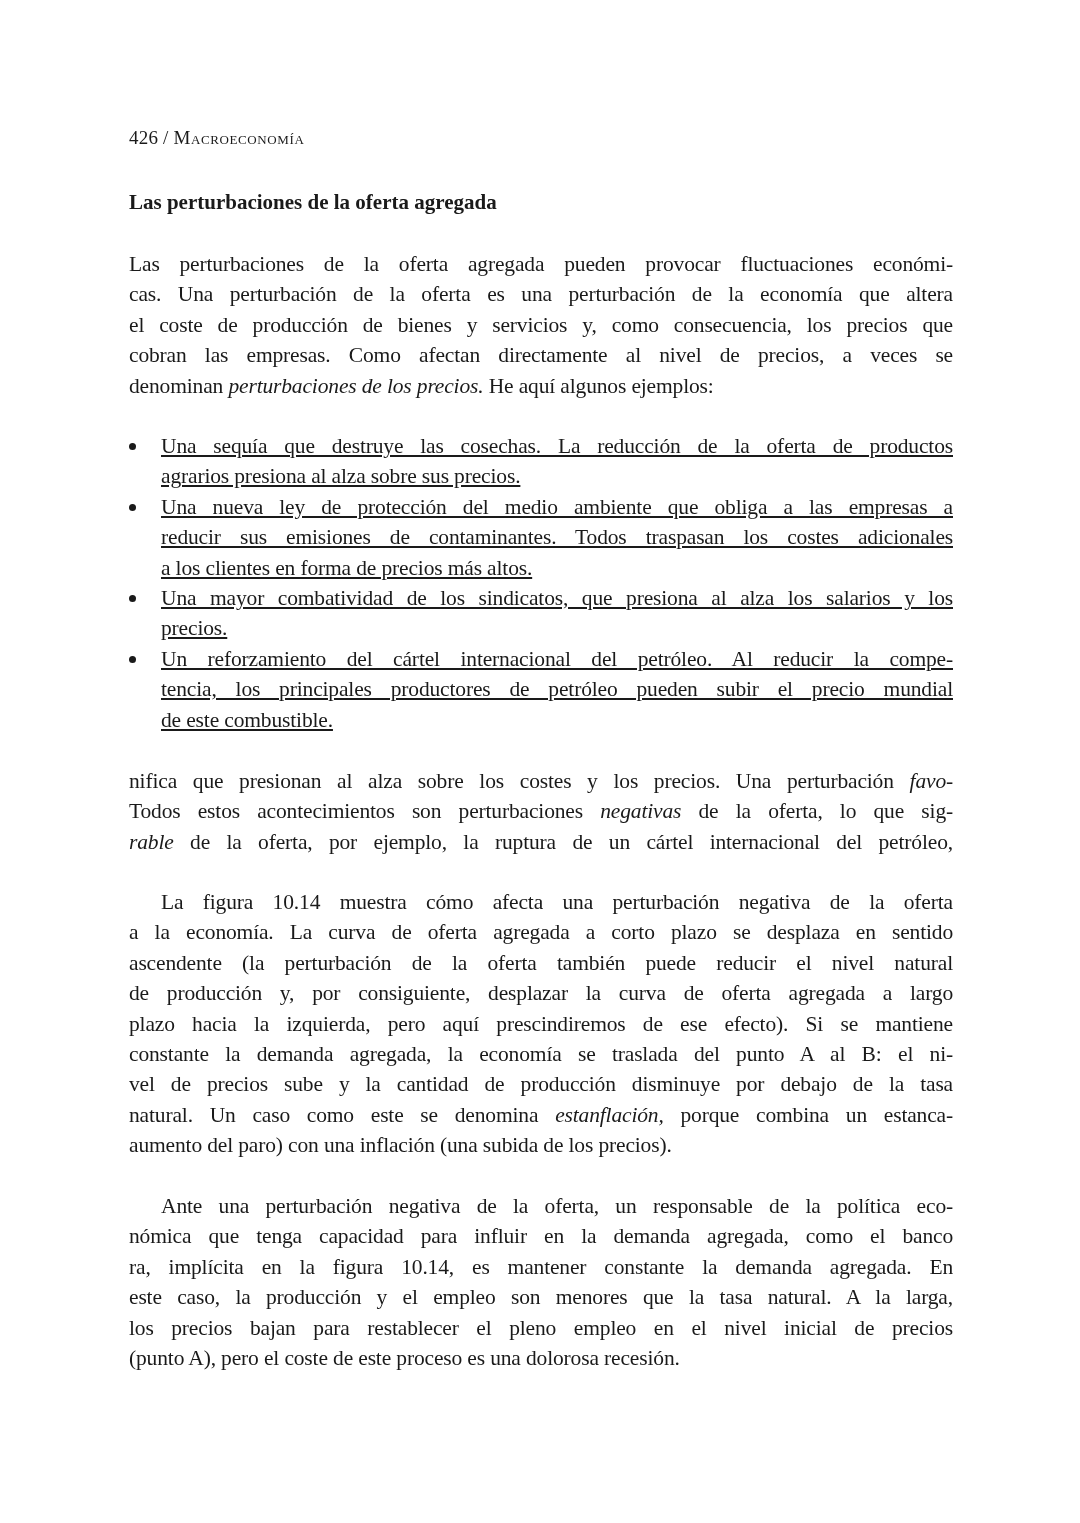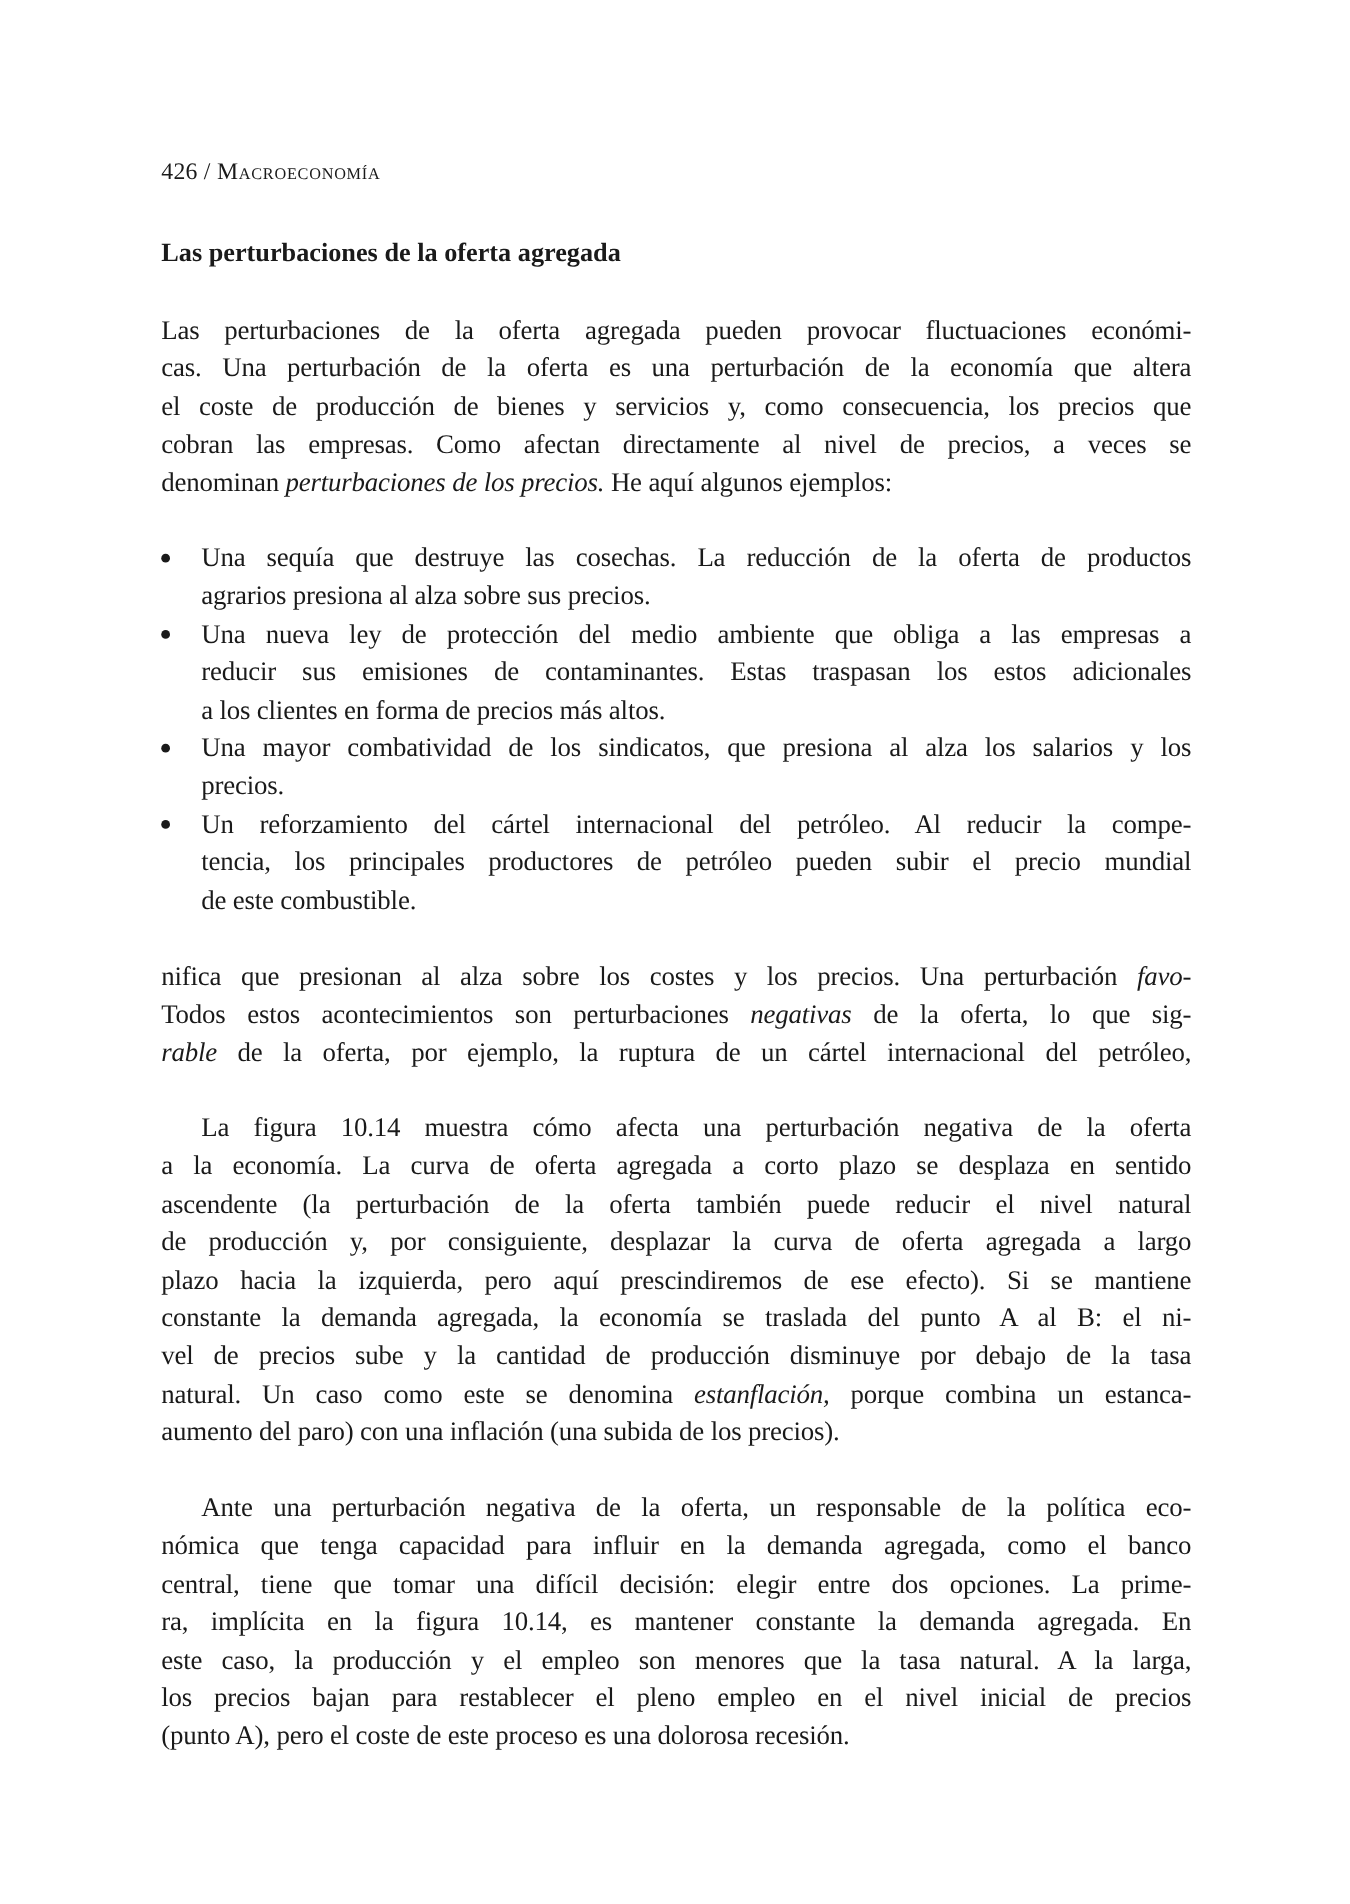--- a/index.html
+++ b/index.html
@@ -71,20 +71,21 @@
       width: 824px;
       top: 431px;
       margin: 0;
       padding: 0;
       list-style: none;
     }
     .bullet-item {
       position: relative;
       padding-left: 32px;
       width: 792px;
+      text-decoration: underline;
     }
     .bullet-dot {
       position: absolute;
       left: 0;
       top: 12px;
       width: 7px;
       height: 7px;
       border-radius: 50%;
       background: #1a1a1a;
     }
@@ -114,21 +115,21 @@
 
   <ul class="bullets">
     <li class="bullet-item">
       <span class="bullet-dot"></span>
       <span class="line">Una sequía que destruye las cosechas. La reducción de la oferta de productos</span>
       <span class="line last">agrarios presiona al alza sobre sus precios.</span>
     </li>
     <li class="bullet-item">
       <span class="bullet-dot"></span>
       <span class="line">Una nueva ley de protección del medio ambiente que obliga a las empresas a</span>
-      <span class="line">reducir sus emisiones de contaminantes. Estas traspasan los estos adicionales</span>
+      <span class="line">reducir sus emisiones de contaminantes. Todos traspasan los costes adicionales</span>
       <span class="line last">a los clientes en forma de precios más altos.</span>
     </li>
     <li class="bullet-item">
       <span class="bullet-dot"></span>
       <span class="line">Una mayor combatividad de los sindicatos, que presiona al alza los salarios y los</span>
       <span class="line last">precios.</span>
     </li>
     <li class="bullet-item">
       <span class="bullet-dot"></span>
       <span class="line">Un reforzamiento del cártel internacional del petróleo. Al reducir la compe-</span>
@@ -151,20 +152,19 @@
     <span class="line">plazo hacia la izquierda, pero aquí prescindiremos de ese efecto). Si se mantiene</span>
     <span class="line">constante la demanda agregada, la economía se traslada del punto A al B: el ni-</span>
     <span class="line">vel de precios sube y la cantidad de producción disminuye por debajo de la tasa</span>
     <span class="line"><span>natural. Un caso como este se denomina </span><em>estanflación,</em><span> porque combina un estanca-</span></span>
     <span class="line last">aumento del paro) con una inflación (una subida de los precios).</span>
   </div>
 
   <div class="block" style="top:1191px;">
     <span class="line indent">Ante una perturbación negativa de la oferta, un responsable de la política eco-</span>
     <span class="line">nómica que tenga capacidad para influir en la demanda agregada, como el banco</span>
-    <span class="line">central, tiene que tomar una difícil decisión: elegir entre dos opciones. La prime-</span>
     <span class="line">ra, implícita en la figura 10.14, es mantener constante la demanda agregada. En</span>
     <span class="line">este caso, la producción y el empleo son menores que la tasa natural. A la larga,</span>
     <span class="line">los precios bajan para restablecer el pleno empleo en el nivel inicial de precios</span>
     <span class="line last">(punto A), pero el coste de este proceso es una dolorosa recesión.</span>
   </div>
 
 </div>
 
 </body></html>

